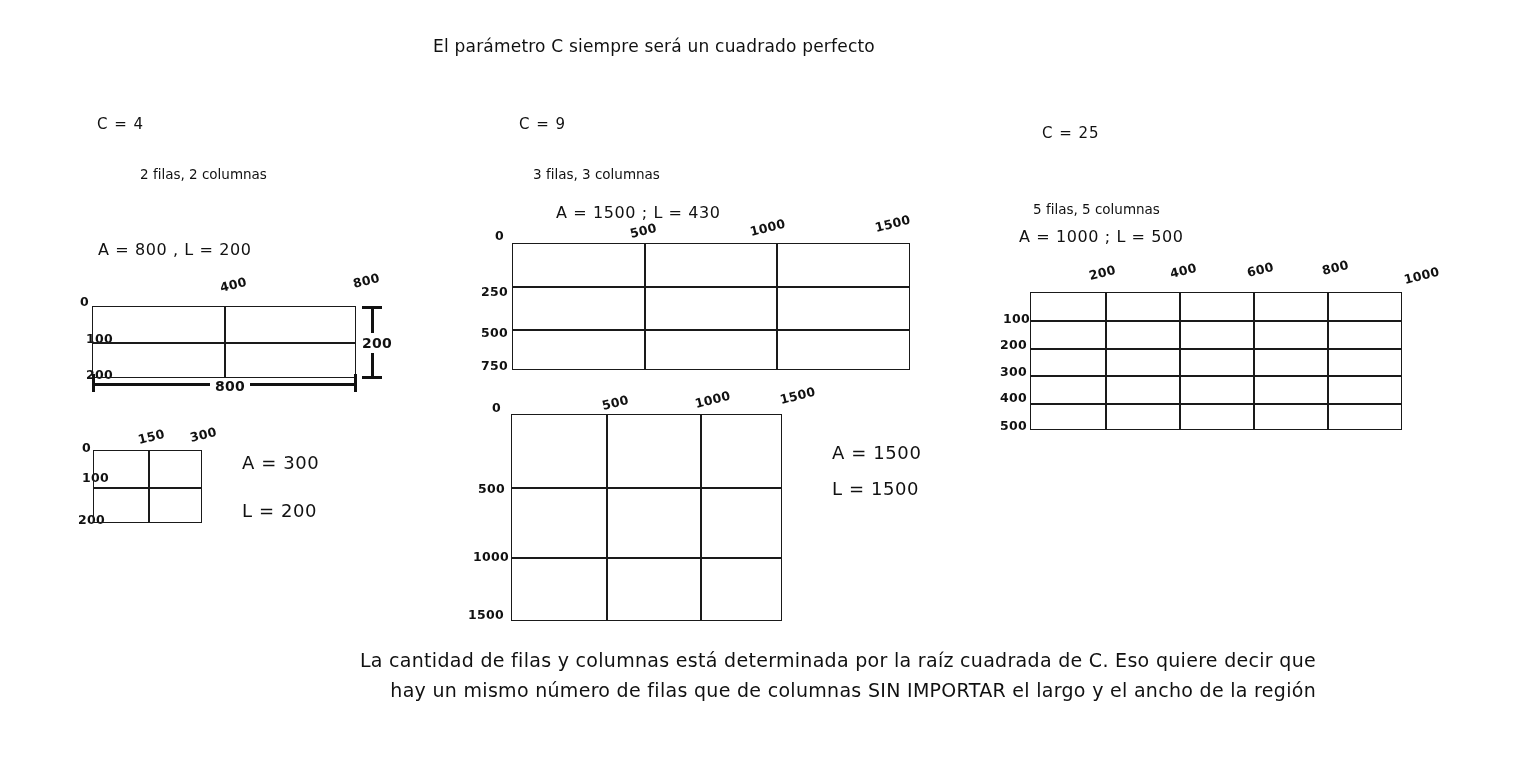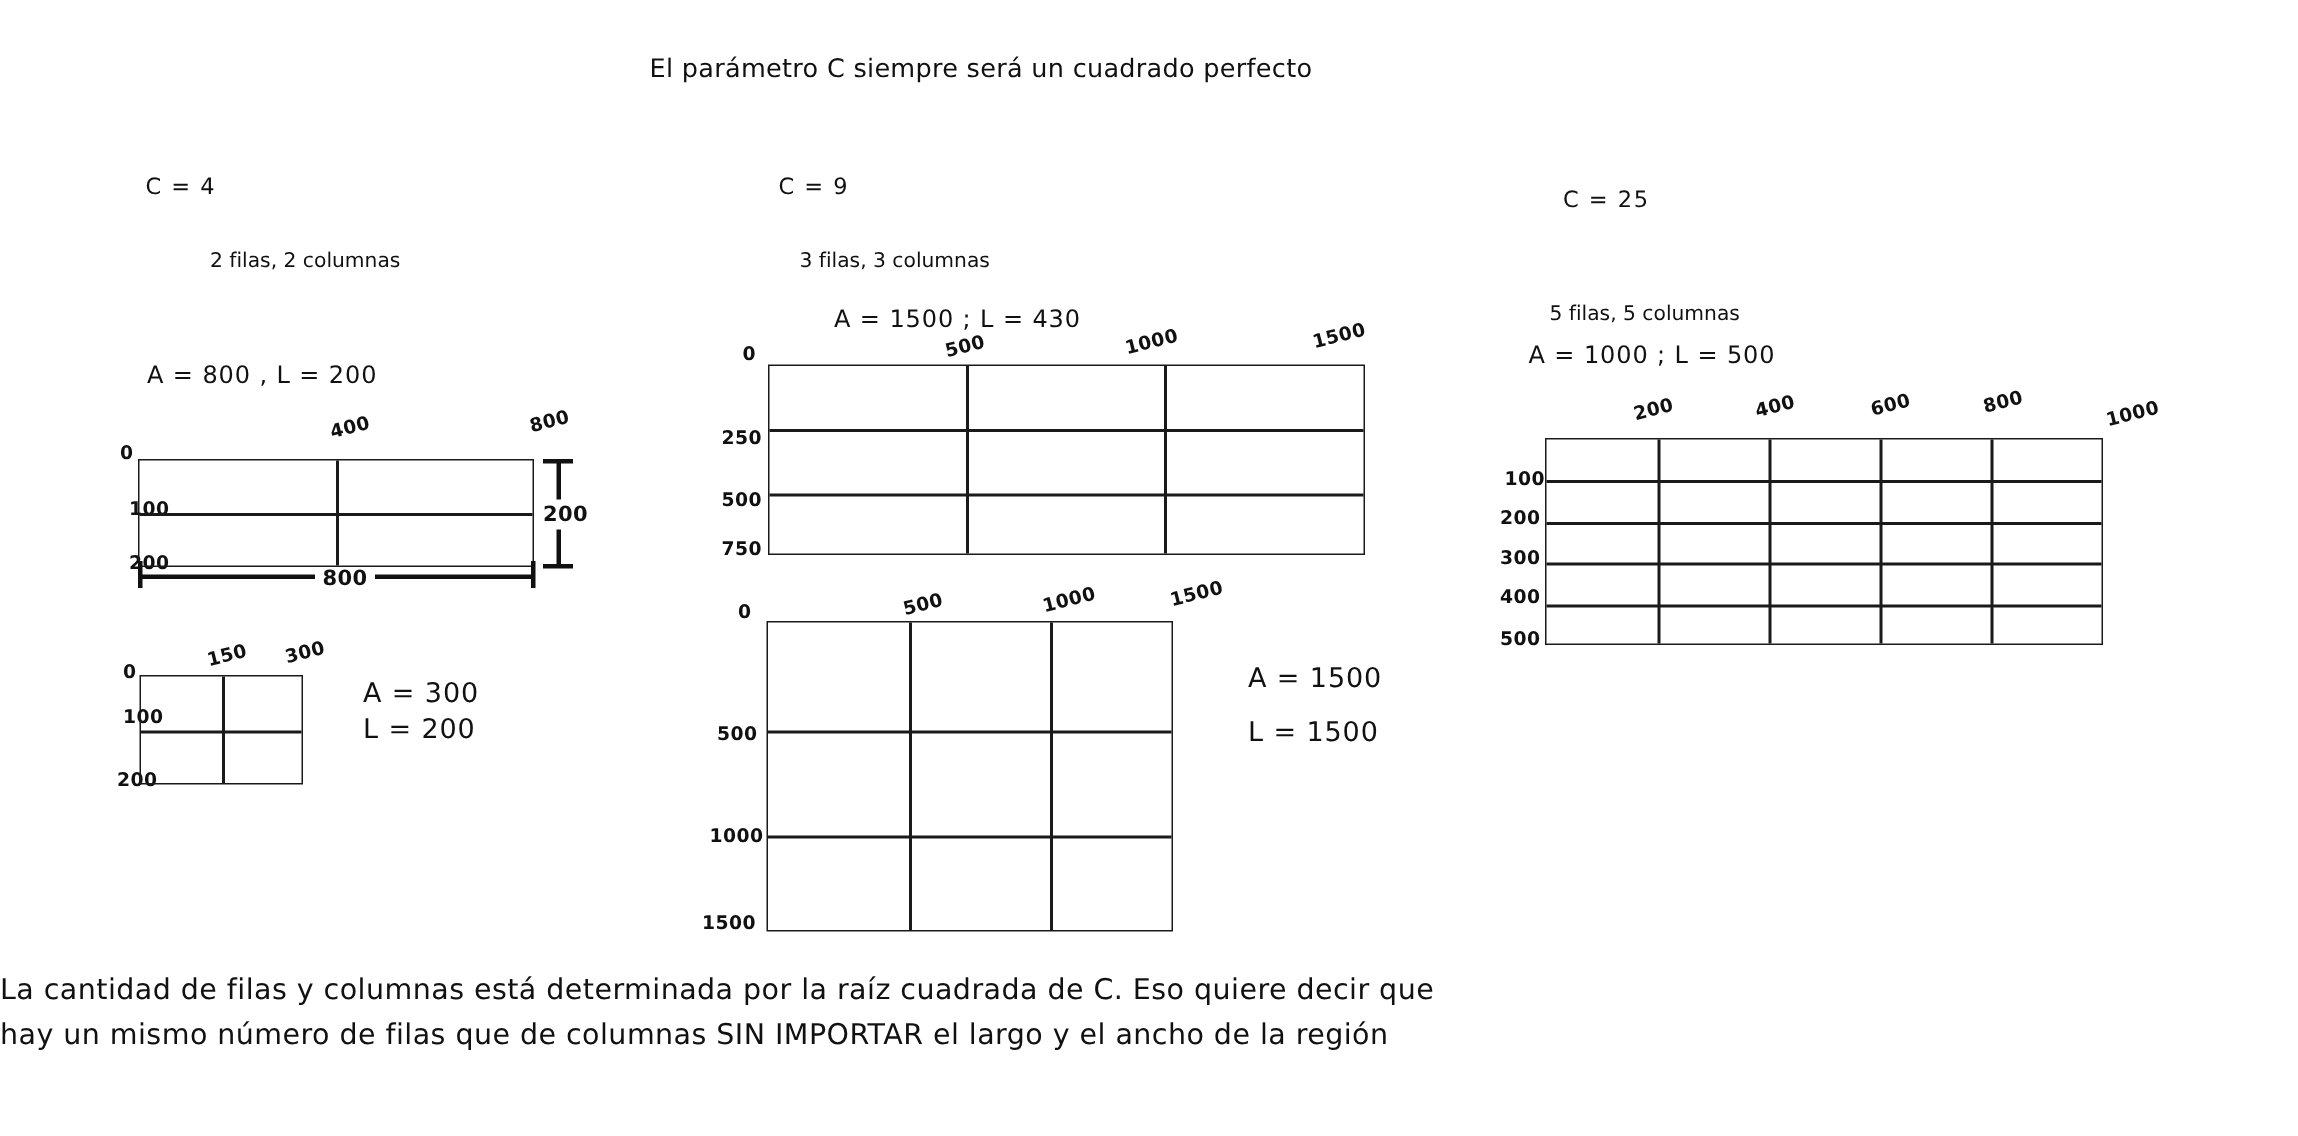--- a/index.html
+++ b/index.html
@@ -60,21 +60,21 @@
     position: absolute;
     background: #1a1a1a;
   }
   .grid .vline { width: 1.6px; top: 0; bottom: 0; }
   .grid .hline { height: 1.6px; left: 0; right: 0; }
 
   
   #footer {
     left: 0; top: 645px;
     width: 1316px;
-    text-align: left;
+    text-align: right;
     font-size: 19px;
     line-height: 30px;
     letter-spacing: 0.3px;
   }
   #footer span { display: block; }
   
   .dim-line { position: absolute; background: #111; }
 </style>
 </head>
 <body>
@@ -112,21 +112,21 @@
 <div class="abs hand tick rot" style="left:140px; top:432px;">150</div>
 <div class="abs hand tick rot" style="left:192px; top:430px;">300</div>
 <div class="abs hand tick" style="left:82px; top:470px;">100</div>
 <div class="abs hand tick" style="left:78px; top:512px;">200</div>
 
 <div class="grid" style="left:93px; top:450px; width:109px; height:73px;">
   <div class="vline" style="left:54px;"></div>
   <div class="hline" style="top:36px;"></div>
 </div>
 <div class="abs hand al-label" style="left:242px; top:452px; font-size:18px;">A = 300</div>
-<div class="abs hand al-label" style="left:242px; top:476px; font-size:18px;">L = 200</div>
+<div class="abs hand al-label" style="left:242px; top:500px; font-size:18px;">L = 200</div>
 
 <div class="abs hand c-label" style="left:519px; top:115px;">C = 9</div>
 <div class="abs hand sub-label" style="left:533px; top:166px;">3 filas, 3 columnas</div>
 
 <div class="abs hand al-label" style="left:556px; top:203px;">A = 1500 ;  L = 430</div>
 
 <div class="abs hand tick" style="left:495px; top:228px;">0</div>
 <div class="abs hand tick rot" style="left:632px; top:226px;">500</div>
 <div class="abs hand tick rot" style="left:752px; top:224px;">1000</div>
 <div class="abs hand tick rot" style="left:877px; top:220px;">1500</div>

